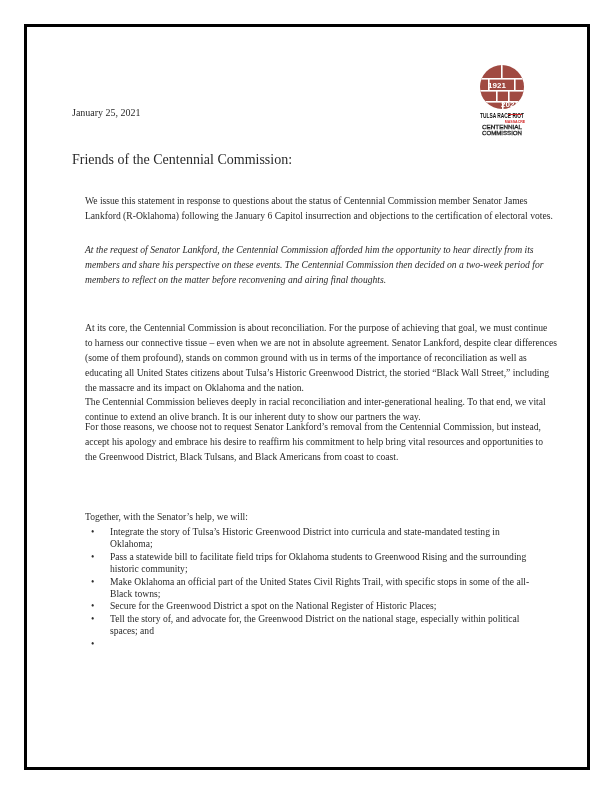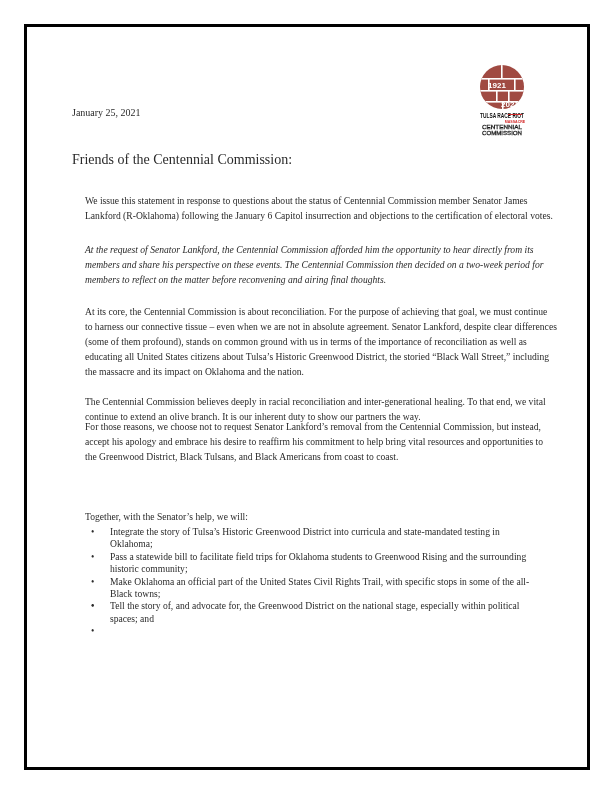--- a/index.html
+++ b/index.html
@@ -6,21 +6,21 @@
     body { width: 612px; height: 792px; position: relative; overflow: hidden; }
     .frame {
       position: absolute; left: 24px; top: 24px; width: 560px; height: 740px;
       border: 3px solid #000000; box-sizing: content-box;
     }
     .date { position: absolute; left: 72px; top: 107px; font-family: "Liberation Serif", serif; font-size: 10px; color: #2a2a2a; }
     .salutation { position: absolute; left: 72px; top: 152px; font-family: "Liberation Serif", serif; font-size: 14px; color: #2a2a2a; }
     .para { position: absolute; left: 72px; width: 472px; font-family: "Liberation Serif", serif; font-size: 9.6px; line-height: 15px; color: #2a2a2a; margin: 13px; }
     .p1 { top: 180px; }
     .p2 { top: 229px; font-style: italic; }
-    .p3 { top: 291px; }
+    .p3 { top: 307px; }
     .p4 { top: 381px; }
     .p5 { top: 406px; }
     .intro { top: 496px; }
     ul.initiatives {
       position: absolute; left: 72px; top: 526px; width: 472px;
       margin: 0; padding: 0; list-style: none;
       font-family: "Liberation Serif", serif; font-size: 9.6px; line-height: 12.4px; color: #2a2a2a;
     }
     ul.initiatives li { position: relative; padding-left: 38px; margin: 0; }
     ul.initiatives li .bullet { position: absolute; left: 19px; top: 0; }
@@ -67,16 +67,16 @@
 <p class="para p2">At the request of Senator Lankford, the Centennial Commission afforded him the opportunity to hear directly from its members and share his perspective on these events. The Centennial Commission then decided on a two-week period for members to reflect on the matter before reconvening and airing final thoughts.</p>
 <p class="para p3">At its core, the Centennial Commission is about reconciliation. For the purpose of achieving that goal, we must continue to harness our connective tissue – even when we are not in absolute agreement. Senator Lankford, despite clear differences (some of them profound), stands on common ground with us in terms of the importance of reconciliation as well as educating all United States citizens about Tulsa’s Historic Greenwood District, the storied “Black Wall Street,” including the massacre and its impact on Oklahoma and the nation.</p>
 <p class="para p4">The Centennial Commission believes deeply in racial reconciliation and inter-generational healing. To that end, we vital continue to extend an olive branch. It is our inherent duty to show our partners the way.</p>
 <p class="para p5">For those reasons, we choose not to request Senator Lankford’s removal from the Centennial Commission, but instead, accept his apology and embrace his desire to reaffirm his commitment to help bring vital resources and opportunities to the Greenwood District, Black Tulsans, and Black Americans from coast to coast.</p>
 <p class="para intro">Together, with the Senator’s help, we will:</p>
 
 <ul class="initiatives">
   <li><span class="bullet">•</span><span>Integrate the story of Tulsa’s Historic Greenwood District into curricula and state-mandated testing in Oklahoma;</span></li>
   <li><span class="bullet">•</span><span>Pass a statewide bill to facilitate field trips for Oklahoma students to Greenwood Rising and the surrounding historic community;</span></li>
   <li><span class="bullet">•</span><span>Make Oklahoma an official part of the United States Civil Rights Trail, with specific stops in some of the all-Black towns;</span></li>
-  <li><span class="bullet">•</span></li>
+  <li><span class="bullet">•</span><span>Secure for the Greenwood District a spot on the National Register of Historic Places;</span></li>
   <li><span class="bullet">•</span><span>Tell the story of, and advocate for, the Greenwood District on the national stage, especially within political spaces; and</span></li>
   <li><span class="bullet">•</span></li>
 </ul>
 
 </body></html>

